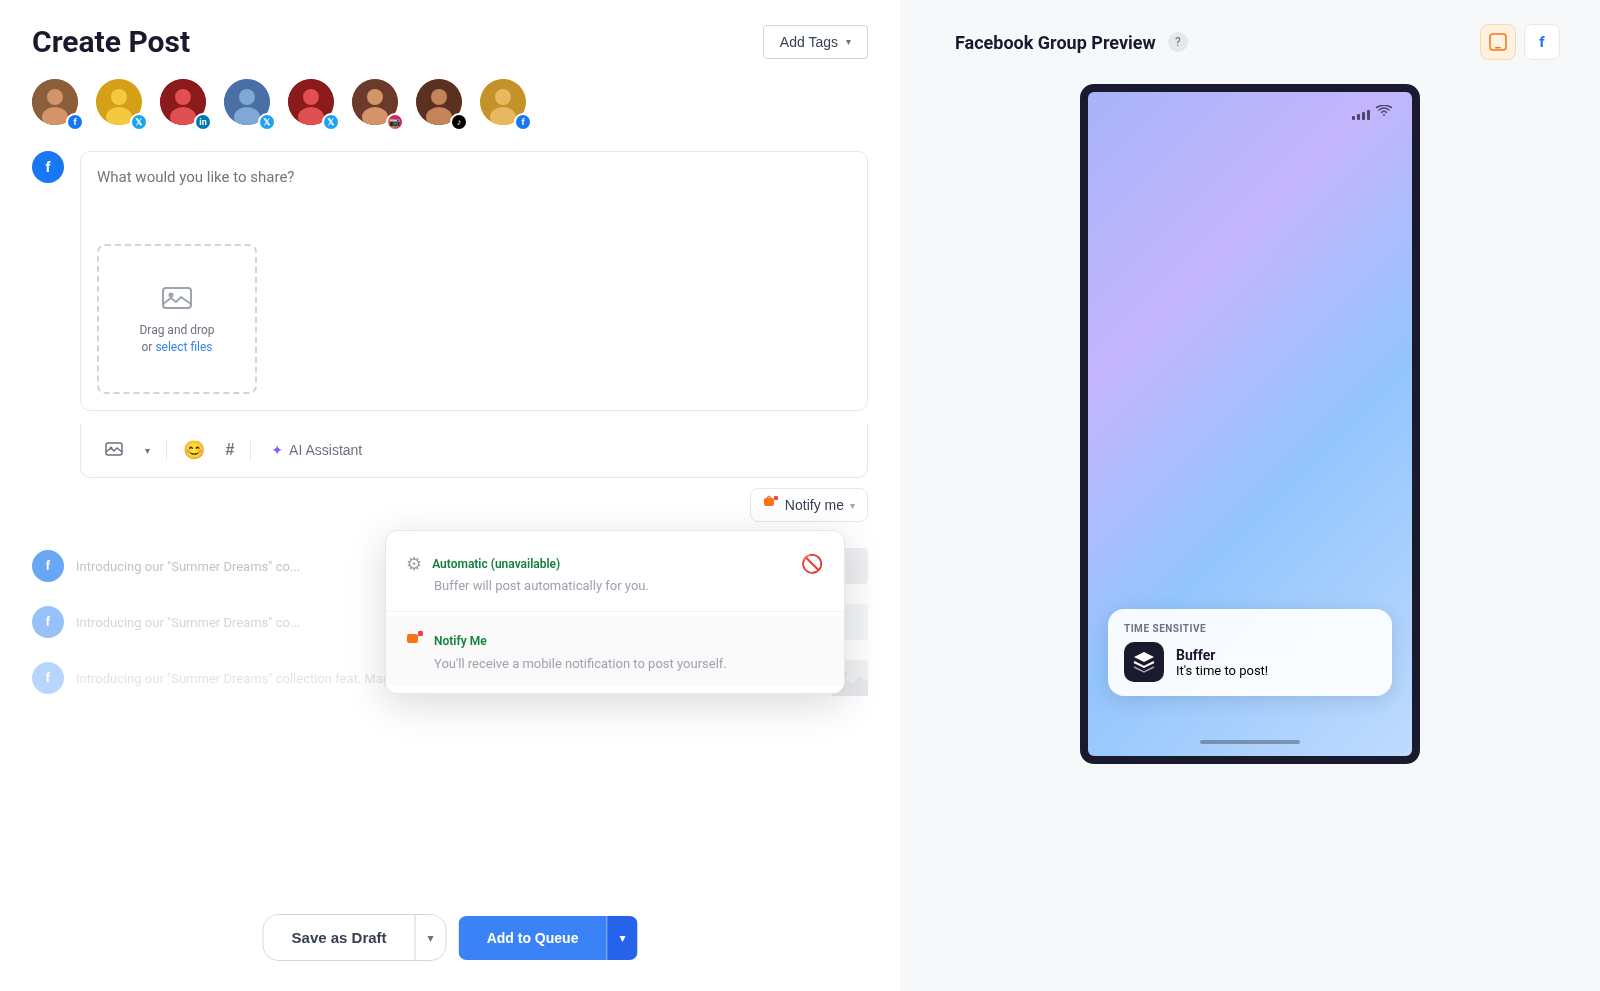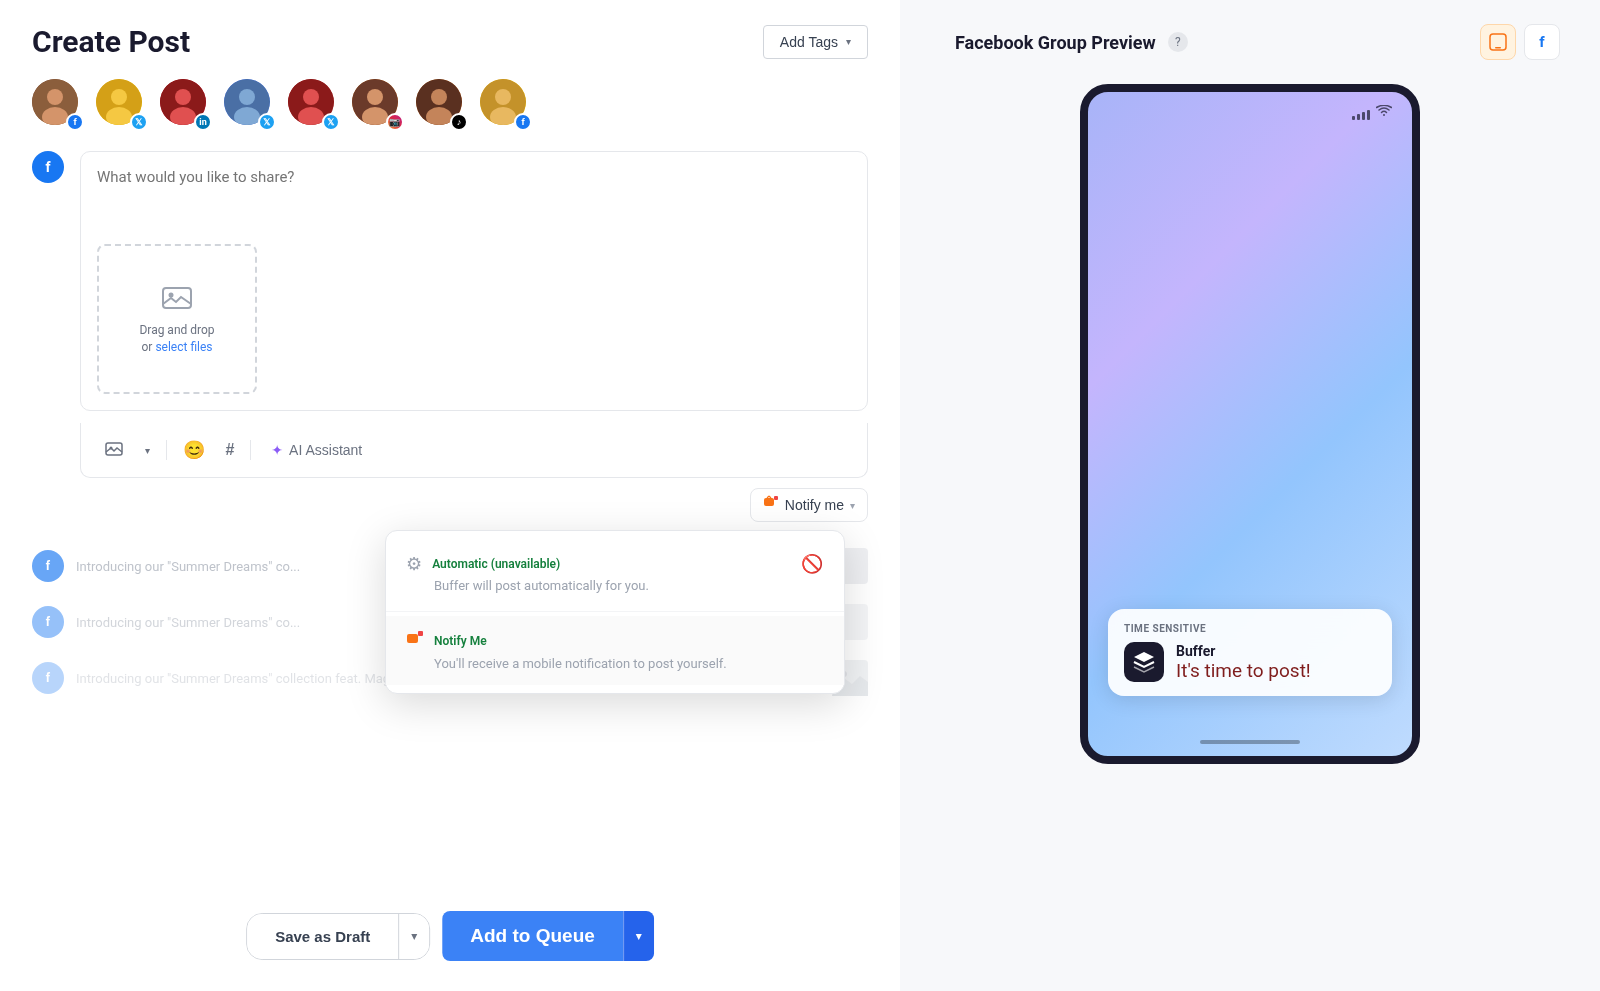--- a/index.html
+++ b/index.html
@@ -323,21 +323,21 @@
       display: flex;
       border-radius: 8px;
       overflow: hidden;
     }
 
     .add-queue-btn {
       padding: 14px 28px;
       background: #3b82f6;
       border: none;
       cursor: pointer;
-      font-size: 19px;
+      font-size: 14px;
       font-weight: 600;
       color: #fff;
     }
 
     .add-queue-chevron {
       padding: 14px 12px;
       background: #2563eb;
       border: none;
       cursor: pointer;
       font-size: 12px;
@@ -415,21 +415,21 @@
       background: #fff;
       color: #6b7280;
       border: 1.5px solid #e5e7eb;
     }
 
     
     .phone-mockup {
       width: 340px;
       height: 680px;
       border: 8px solid #1a1a2e;
-      border-radius: 28px;
+      border-radius: 14px;
       margin: 0 auto;
       position: relative;
       overflow: hidden;
       background: linear-gradient(135deg, #a8b4f8 0%, #c4b5fd 30%, #93c5fd 60%, #bfdbfe 100%);
     }
 
     .phone-status-bar {
       display: flex;
       justify-content: flex-end;
       padding: 12px 20px 4px;
@@ -498,22 +498,22 @@
       flex: 1;
     }
 
     .notif-app-name {
       font-size: 14px;
       font-weight: 700;
       color: #1a1a2e;
     }
 
     .notif-message {
-      font-size: 19px;
-      color: #7f1d1d;
+      font-size: 13px;
+      color: #000000;
     }
 
     .phone-home-indicator {
       position: absolute;
       bottom: 12px;
       left: 50%;
       transform: translateX(-50%);
       width: 100px;
       height: 4px;
       background: rgba(0,0,0,0.3);

